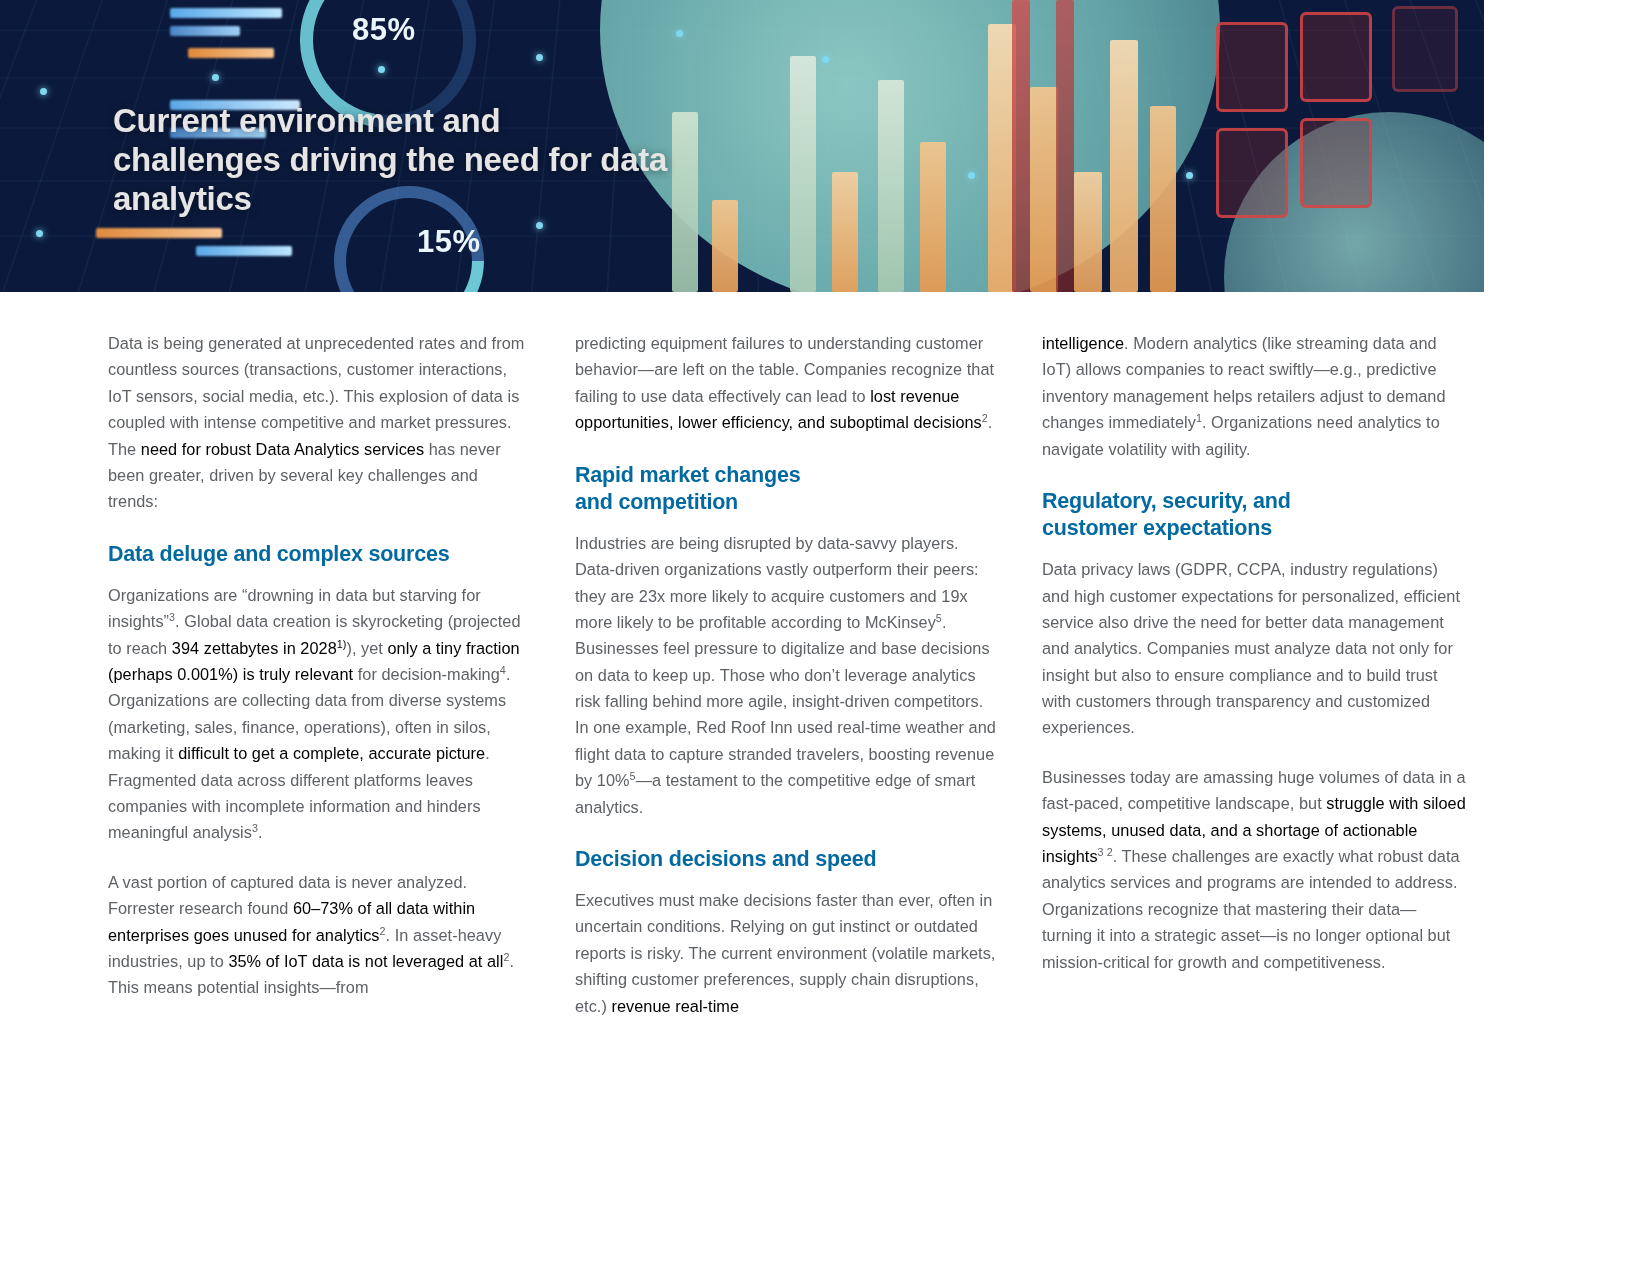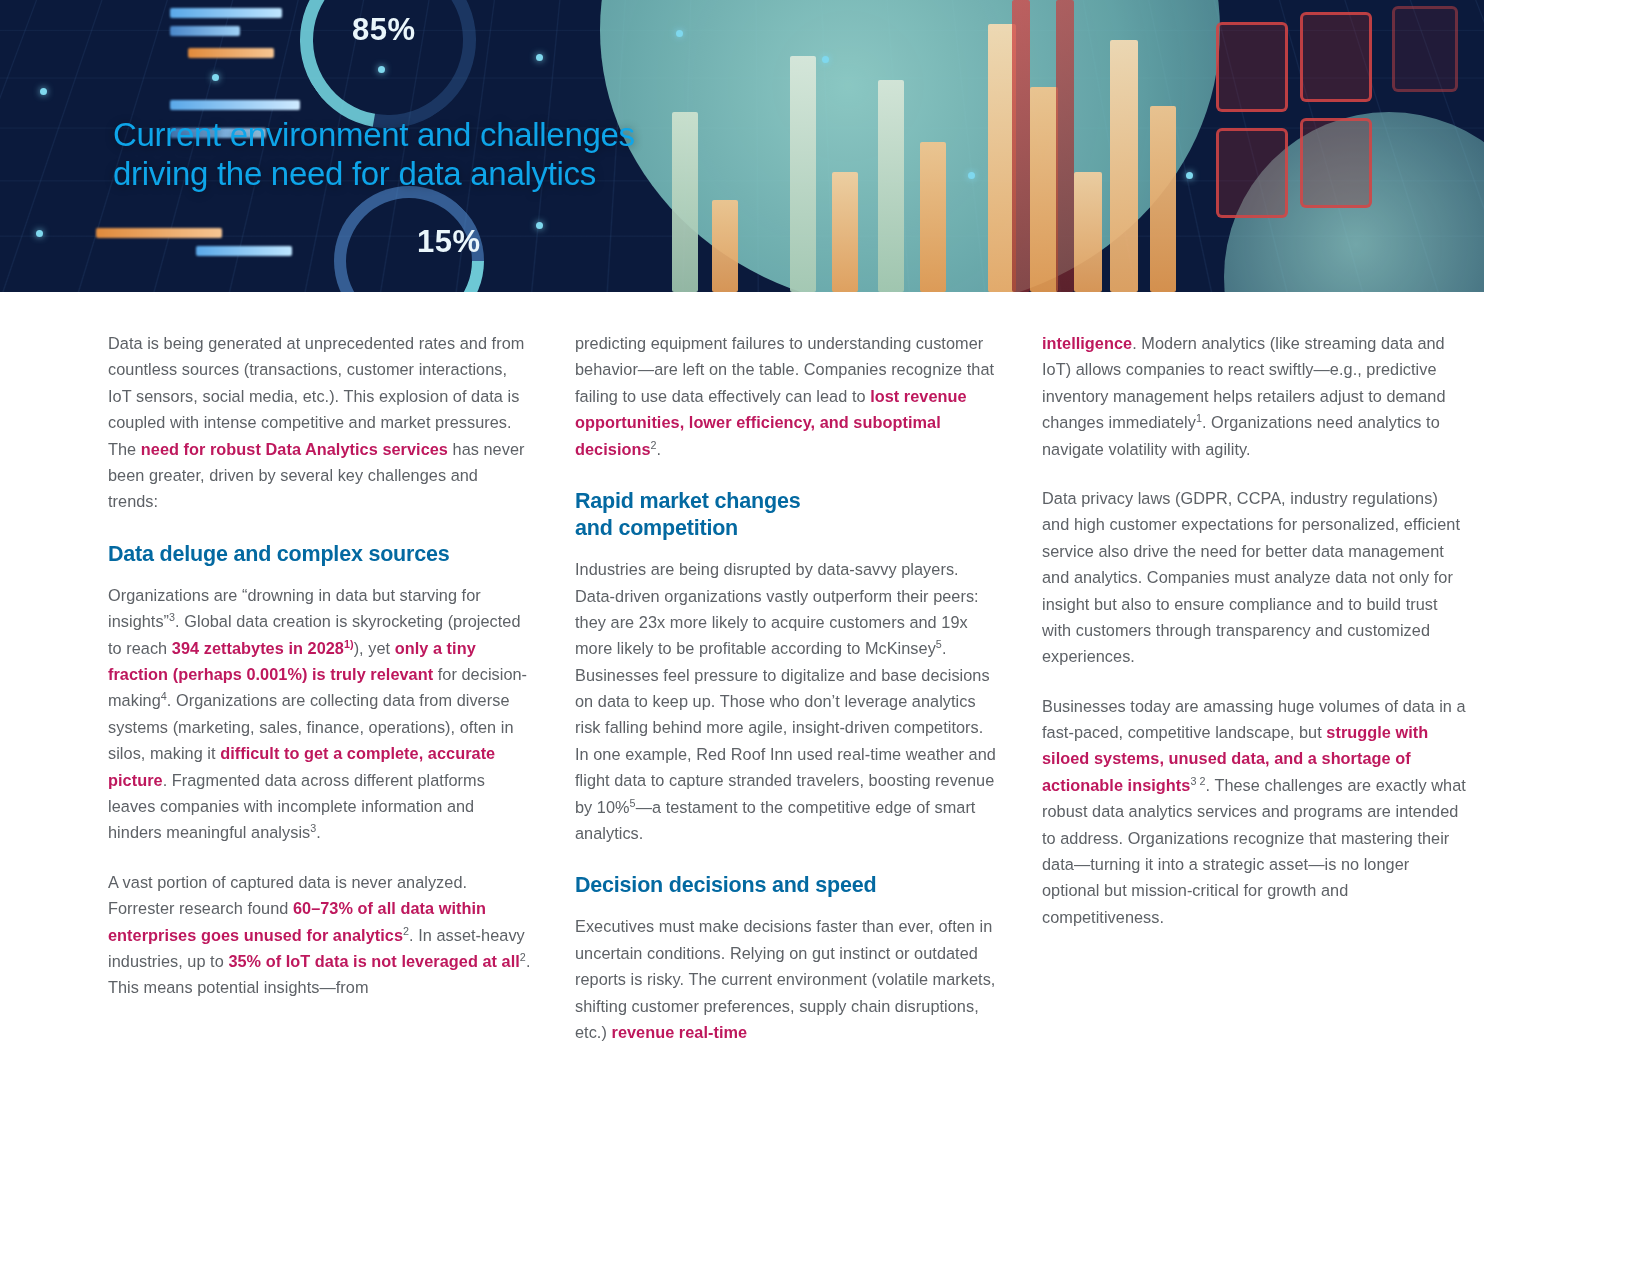--- a/index.html
+++ b/index.html
@@ -104,26 +104,26 @@
   }
   .card {
     position: absolute;
     border-radius: 6px;
     border: 3px solid rgba(214,70,70,0.85);
     background: rgba(150,40,44,0.30);
   }
   .hero-title {
     position: absolute;
     left: 113px;
-    top: 94px;
+    top: 80px;
     width: 560px;
-    color: #0ea5e9;
+    color: #e5e5e5;
     font-size: 33px;
     line-height: 1.18;
-    font-weight: normal;
+    font-weight: bold;
     letter-spacing: -0.3px;
     text-shadow: 0 1px 10px rgba(0,0,0,0.45);
     z-index: 5;
   }
 
   
   .page {
     position: relative;
     width: 1408px;
     padding: 0;
@@ -140,22 +140,22 @@
     flex: 0 0 424px;
   }
   p.body {
     margin: 0 0 23px 0;
     font-size: 16.3px;
     line-height: 1.62;
     color: #5d6166;
     letter-spacing: 0.05px;
   }
   p.body b, p.body strong {
-    color: #be185d;
-    font-weight: bold;
+    color: #000000;
+    font-weight: normal;
   }
   h2.sec {
     margin: 26px 0 14px 0;
     font-size: 21.5px;
     line-height: 1.26;
     font-weight: bold;
     color: #0369a1;
     letter-spacing: -0.2px;
   }
   sup {
@@ -231,18 +231,19 @@
       </div>
     <div class="col" id="col-1">
         <p class="body">predicting equipment failures to understanding customer behavior—are left on the table. Companies recognize that failing to use data effectively can lead to <b>lost revenue opportunities, lower efficiency, and suboptimal decisions</b><sup>2</sup>.</p>
         <h2 class="sec">Rapid market changes<br>and competition</h2>
         <p class="body">Industries are being disrupted by data-savvy players. Data-driven organizations vastly outperform their peers: they are 23x more likely to acquire customers and 19x more likely to be profitable according to McKinsey<sup>5</sup>. Businesses feel pressure to digitalize and base decisions on data to keep up. Those who don’t leverage analytics risk falling behind more agile, insight-driven competitors. In one example, Red Roof Inn used real-time weather and flight data to capture stranded travelers, boosting revenue by 10%<sup>5</sup>—a testament to the competitive edge of smart analytics.</p>
         <h2 class="sec">Decision decisions and speed</h2>
         <p class="body">Executives must make decisions faster than ever, often in uncertain conditions. Relying on gut instinct or outdated reports is risky. The current environment (volatile markets, shifting customer preferences, supply chain disruptions, etc.) <b>revenue real-time</b></p>
       </div>
     <div class="col" id="col-2">
         <p class="body"><b>intelligence</b>. Modern analytics (like streaming data and IoT) allows companies to react swiftly—e.g., predictive inventory management helps retailers adjust to demand changes immediately<sup>1</sup>. Organizations need analytics to navigate volatility with agility.</p>
+        <h2 class="sec">Regulatory, security, and<br>customer expectations</h2>
         <p class="body">Data privacy laws (GDPR, CCPA, industry regulations) and high customer expectations for personalized, efficient service also drive the need for better data management and analytics. Companies must analyze data not only for insight but also to ensure compliance and to build trust with customers through transparency and customized experiences.</p>
         <p class="body">Businesses today are amassing huge volumes of data in a fast-paced, competitive landscape, but <b>struggle with siloed systems, unused data, and a shortage of actionable insights</b><sup>3 2</sup>. These challenges are exactly what robust data analytics services and programs are intended to address. Organizations recognize that mastering their data—turning it into a strategic asset—is no longer optional but mission-critical for growth and competitiveness.</p>
       </div>
   </div>
 
 </div>
 
 </body></html>

